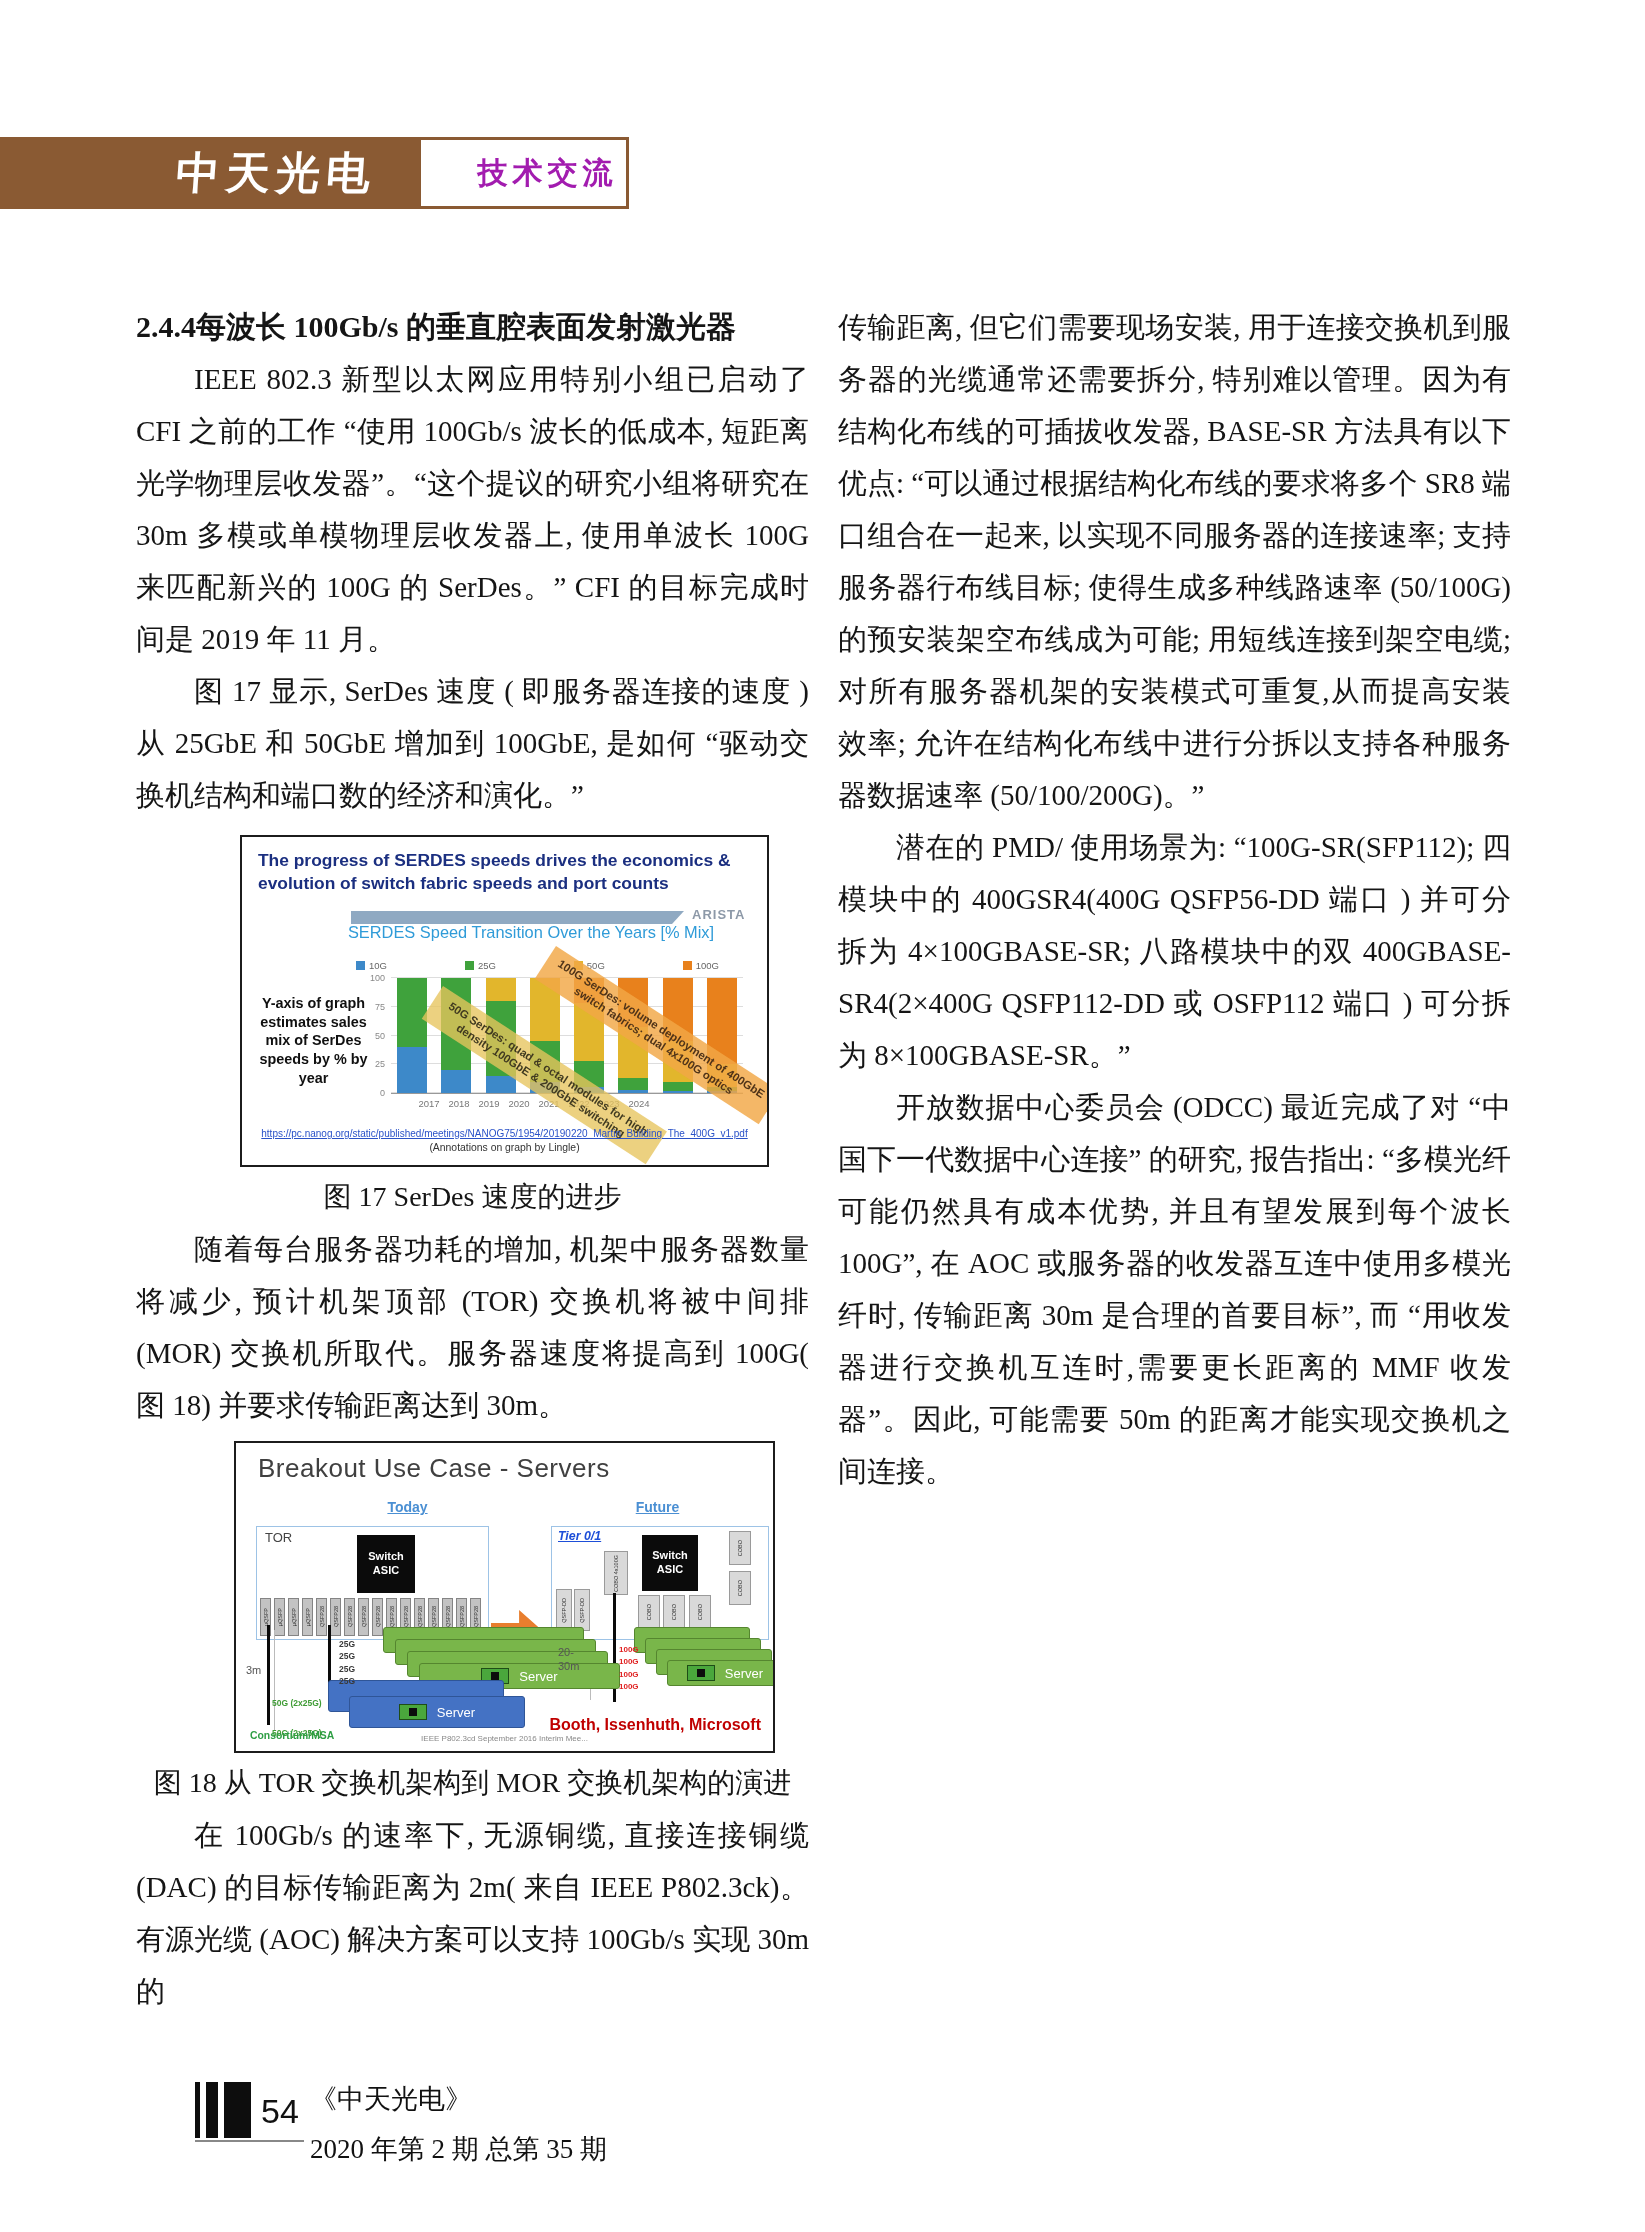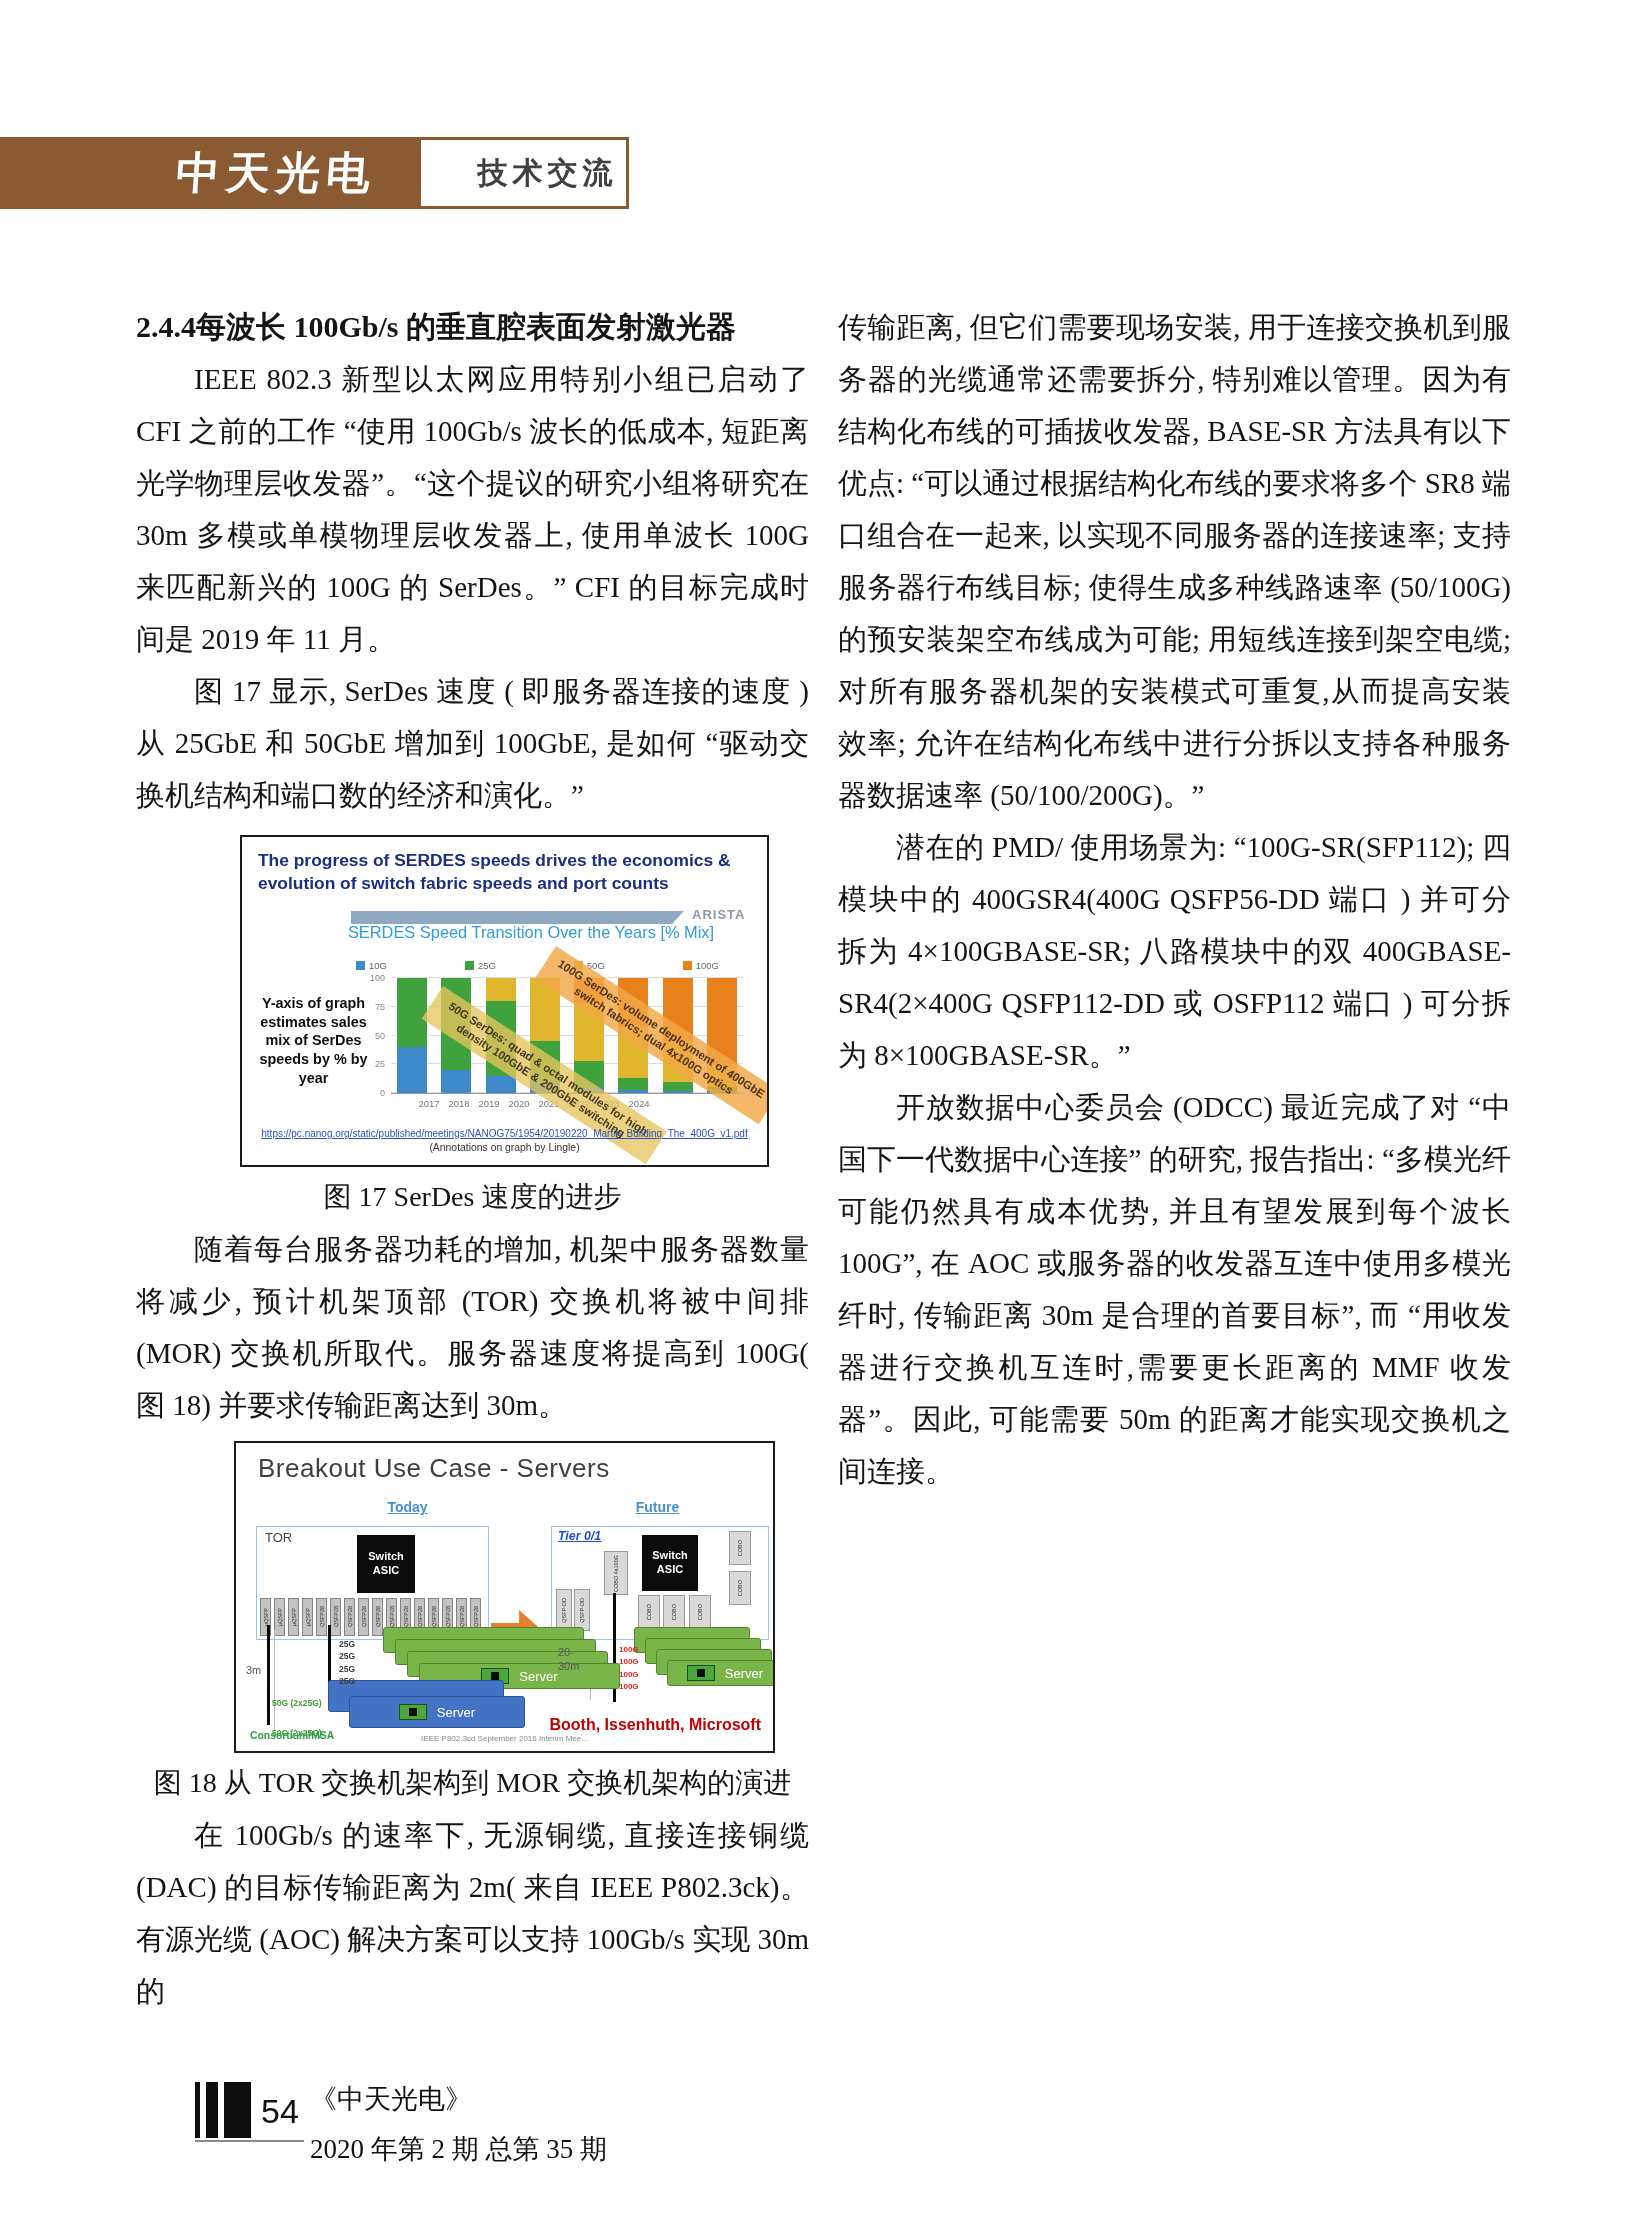--- a/index.html
+++ b/index.html
@@ -5,21 +5,21 @@
   html,body{margin:0;padding:0;background:#e8e8e8;}
   .page{position:relative;width:1646px;height:2233px;background:#ffffff;overflow:hidden;
         font-family:"Liberation Serif","DejaVu Serif",serif;color:#151515;}
   
   .banner{position:absolute;left:0;top:137px;width:418px;height:72px;background:#8a5a33;
           display:flex;align-items:center;justify-content:flex-end;padding-right:42px;box-sizing:border-box;}
   .logo{color:#fff;font-size:44px;font-weight:bold;font-family:"DejaVu Serif",serif;
         letter-spacing:6px;transform:skewX(-4deg);}
   .tagbox{position:absolute;left:418px;top:137px;width:211px;height:72px;background:#fff;
           border:3px solid #8a5a33;box-sizing:border-box;display:flex;align-items:center;justify-content:center;}
-  .tag{color:#404040;font-size:30px;font-weight:600;letter-spacing:5px;font-family:"Liberation Sans",sans-serif;margin-left:48px;}
+  .tag{color:#a21caf;font-size:30px;font-weight:600;letter-spacing:5px;font-family:"Liberation Sans",sans-serif;margin-left:48px;}
   
   .col{position:absolute;top:301px;width:673px;}
   .col.left{left:136px;}
   .col.right{left:838px;}
   .body-p{margin:0;font-size:29px;line-height:52px;text-align:justify;}
   .ind{text-indent:2em;}
   .heading{margin:0;font-size:30px;line-height:52px;font-weight:bold;}
   .caption{margin:4px 0 0;font-size:28px;line-height:52px;text-align:center;}
   
   .fig{position:relative;border:2px solid #1c1c1c;background:#fff;overflow:hidden;

